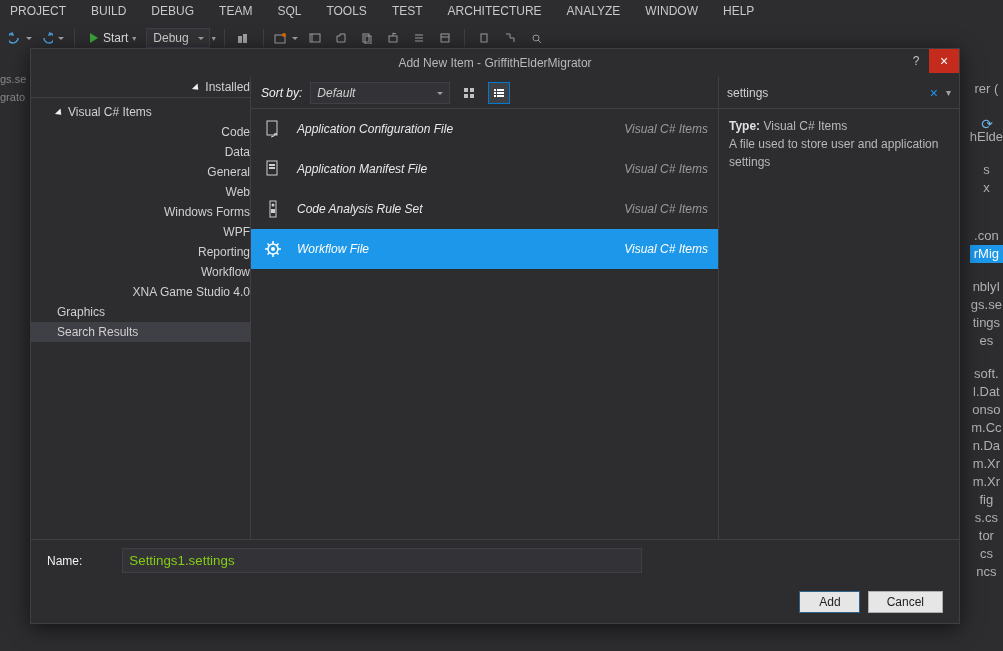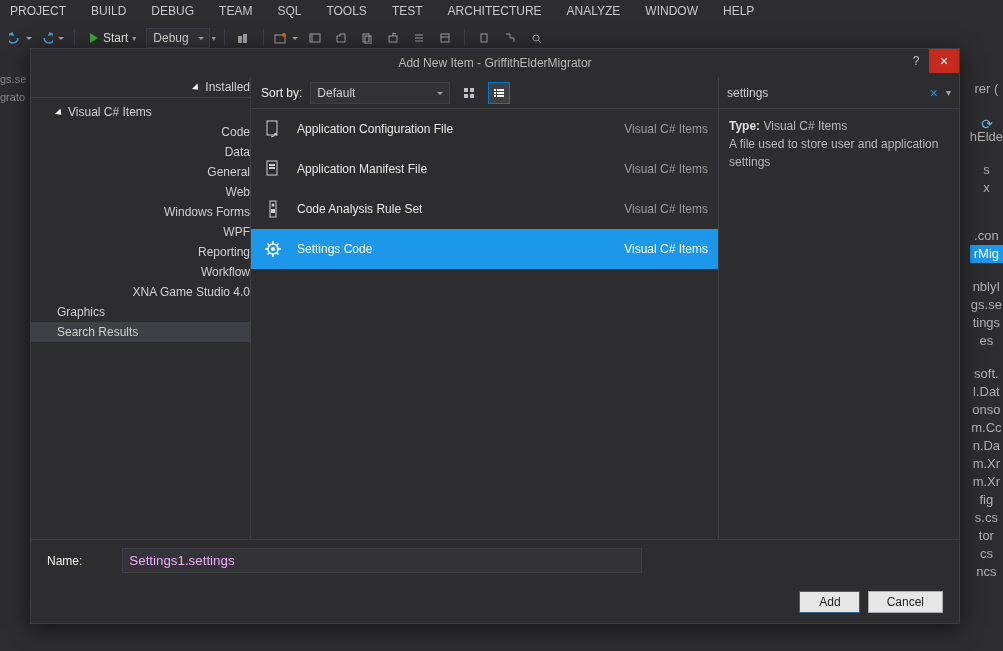--- a/index.html
+++ b/index.html
@@ -184,20 +184,21 @@
 .tree-node.l1 { padding-left: 26px; }
 .tree-node.l2 { padding-left: 24px; text-align: right; }
 .tree-node.hl { background: #3f3f46; }
 
 
 .center-panel {
   flex: 1;
   border-right: 1px solid #3f3f46;
   display: flex;
   flex-direction: column;
+  font-style: italic;
 }
 .center-head {
   display: flex;
   align-items: center;
   padding: 4px 10px;
   gap: 8px;
   border-bottom: 1px solid #3f3f46;
   height: 32px;
 }
 .sort-drop {
@@ -294,21 +295,21 @@
 .name-row {
   flex: 1;
   display: flex;
   align-items: center;
   gap: 40px;
 }
 .name-field {
   background: #333337;
   border: 1px solid #3f3f46;
   padding: 4px 6px;
-  color: #f0abfc;
+  color: #84cc16;
   width: 520px;
 }
 .btn-row {
   display: flex;
   justify-content: flex-end;
   gap: 8px;
   padding: 10px 16px;
 }
 .btn {
   background: #e6e6e6;
@@ -563,21 +564,21 @@
           <span class="item-cat">Visual C# Items</span>
         </div>
         <div class="item-row selected">
           <span class="item-icon">
               <svg width="20" height="20" viewBox="0 0 20 20">
                 <circle cx="10" cy="10" r="5" fill="none" stroke="#fff" stroke-width="1.5"></circle>
                 <circle cx="10" cy="10" r="2" fill="#fff"></circle>
                 <path d="M10 2 L10 5 M10 15 L10 18 M2 10 L5 10 M15 10 L18 10 M4.5 4.5 L6.5 6.5 M13.5 13.5 L15.5 15.5 M4.5 15.5 L6.5 13.5 M13.5 6.5 L15.5 4.5" stroke="#fff" stroke-width="1.5"></path>
               </svg>
             </span>
-          <span class="item-label">Settings Code</span>
+          <span class="item-label">Workflow File</span>
           <span class="item-cat">Visual C# Items</span>
         </div>
       </div>
     </div>
 
     <div class="right-panel">
       <div class="search-box">
         <input value="settings" style="">
         <span class="search-clear">×</span>
         <span class="search-dd">▾</span>

